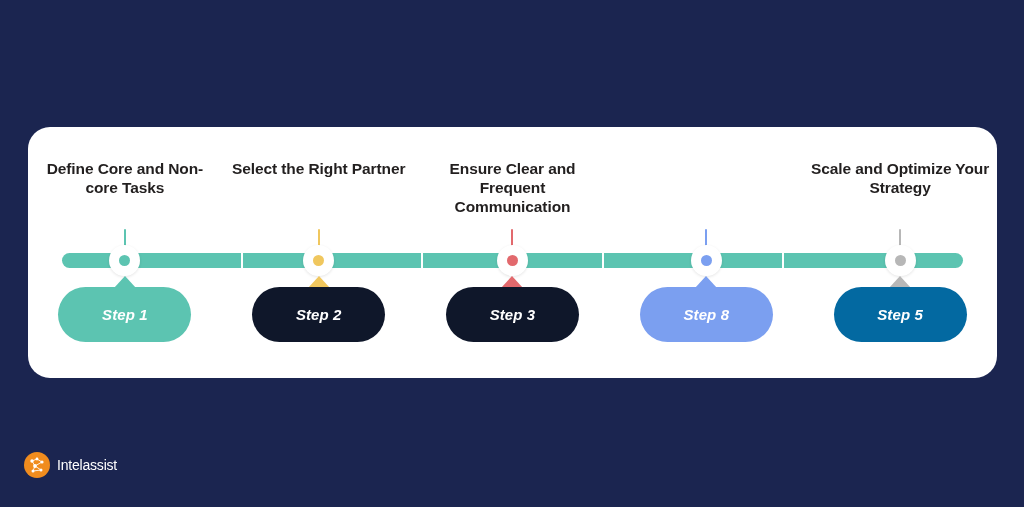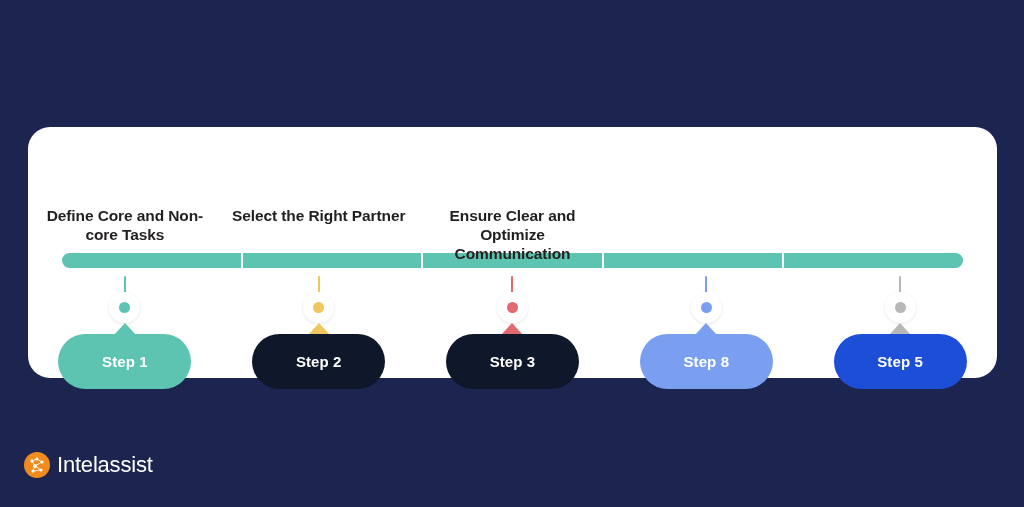--- a/index.html
+++ b/index.html
@@ -60,21 +60,20 @@
     height: 251px;
     display: flex;
   }
 
   .step-column {
     flex: 1 1 0;
     position: relative;
     display: flex;
     flex-direction: column;
     align-items: center;
-    margin-top: 47px;
   }
 
   
   .step-title {
     margin-top: 33px;
     width: 178px;
     text-align: center;
     font-size: 15.5px;
     font-weight: bold;
     line-height: 1.22;
@@ -121,20 +120,21 @@
     position: absolute;
     inset: 0;
     border-radius: 28px;
     display: flex;
     align-items: center;
     justify-content: center;
     color: #ffffff;
     font-size: 15px;
     font-weight: bold;
     letter-spacing: 0.1px;
+    font-style: italic;
   }
   
   .step-pill-tail {
     position: absolute;
     top: -11px;
     left: 50%;
     transform: translateX(-50%);
     width: 0;
     height: 0;
     border-left: 11px solid transparent;
@@ -155,21 +155,21 @@
   #brand-mark {
     width: 26px;
     height: 26px;
     border-radius: 50%;
     background: #F08C1E;
     position: relative;
     overflow: hidden;
   }
   #brand-name {
     color: #ffffff;
-    font-size: 22px;
+    font-size: 14px;
     letter-spacing: -0.2px;
   }
 </style>
 </head>
 <body style="background: rgb(27, 37, 80);">
 
 <div id="infographic-card" style="background: rgb(255, 255, 255);">
 
   <div id="timeline-track">
     <div class="track-segment" style="background: rgb(92, 196, 177);"></div>
@@ -199,21 +199,21 @@
       <div class="step-marker">
         <div class="step-marker-dot" style="background: rgb(240, 199, 94);"></div>
       </div>
       <div class="step-pill-wrap">
         <div class="step-pill-tail" style="border-bottom-color: rgb(240, 199, 94);"></div>
         <div class="step-pill" style="background: #0f172a;">Step 2</div>
       </div>
     </div>
 
     <div class="step-column">
-      <div class="step-title">Ensure Clear and Optimize Communication</div>
+      <div class="step-title">Ensure Clear and Frequent Communication</div>
       <div class="step-connector" style="background: rgb(226, 105, 109);"></div>
       <div class="step-marker">
         <div class="step-marker-dot" style="background: rgb(226, 105, 109);"></div>
       </div>
       <div class="step-pill-wrap">
         <div class="step-pill-tail" style="border-bottom-color: rgb(226, 105, 109);"></div>
         <div class="step-pill" style="background: #0f172a;">Step 3</div>
       </div>
     </div>
 
@@ -222,27 +222,28 @@
       <div class="step-marker">
         <div class="step-marker-dot" style="background: rgb(123, 159, 240);"></div>
       </div>
       <div class="step-pill-wrap">
         <div class="step-pill-tail" style="border-bottom-color: rgb(123, 159, 240);"></div>
         <div class="step-pill" style="background: rgb(123, 159, 240);">Step 8</div>
       </div>
     </div>
 
     <div class="step-column">
+      <div class="step-title">Scale and Optimize Your Strategy</div>
       <div class="step-connector" style="background: rgb(183, 183, 183);"></div>
       <div class="step-marker">
         <div class="step-marker-dot" style="background: rgb(183, 183, 183);"></div>
       </div>
       <div class="step-pill-wrap">
         <div class="step-pill-tail" style="border-bottom-color: rgb(183, 183, 183);"></div>
-        <div class="step-pill" style="background: #1d4ed8;">Step 5</div>
+        <div class="step-pill" style="background: #0369a1;">Step 5</div>
       </div>
     </div>
 
   </div>
 </div>
 
 <div id="brand-logo">
   <div id="brand-mark" style="background: rgb(240, 140, 30);">
     <svg width="26" height="26" viewBox="0 0 26 26" aria-hidden="true">
       <g stroke="#FFFFFF" stroke-width="0.9" opacity="0.95">

